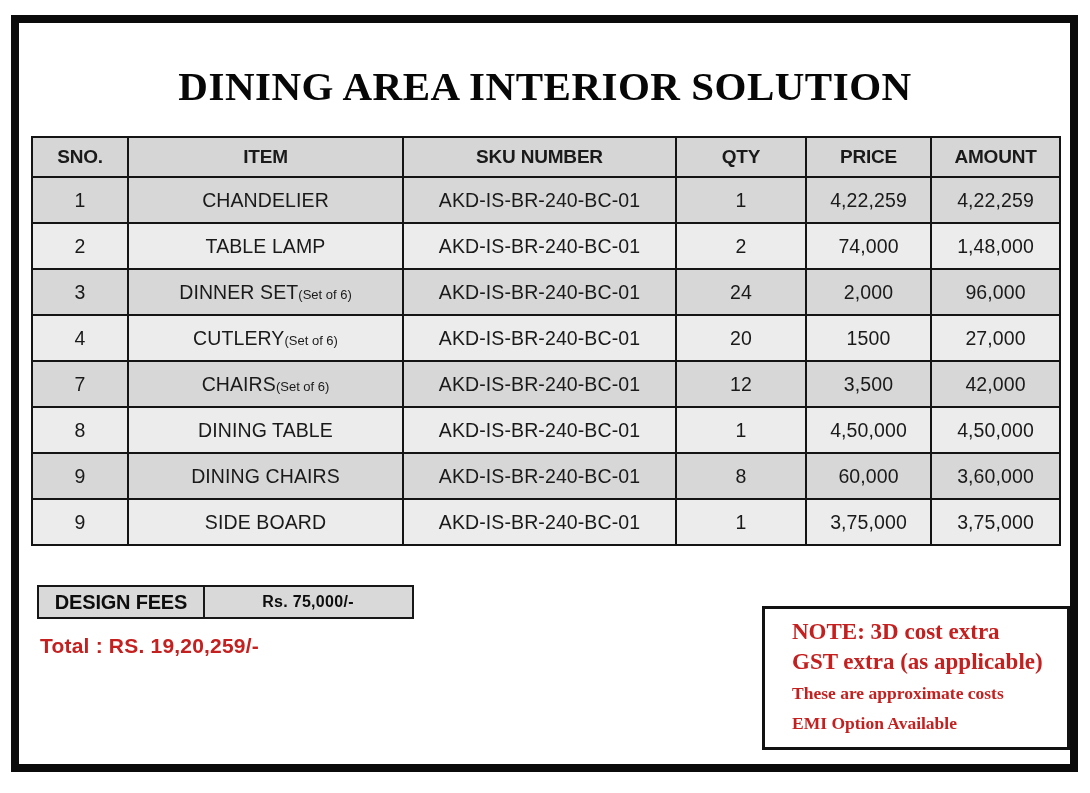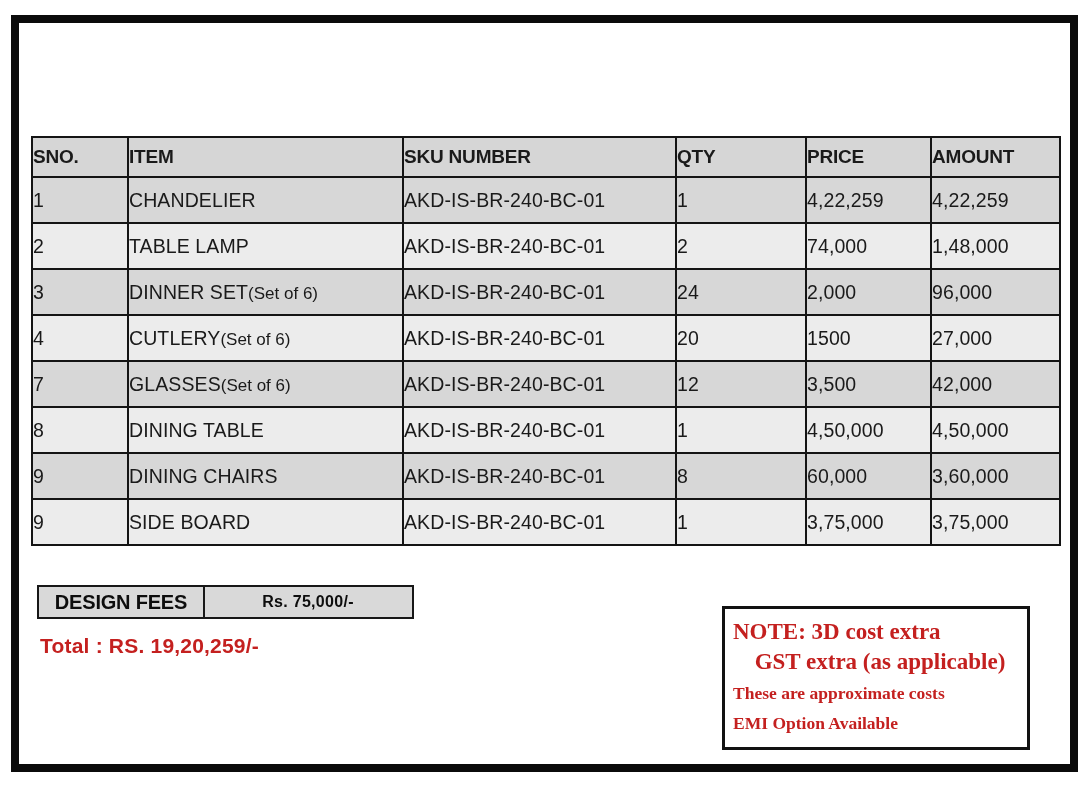--- a/index.html
+++ b/index.html
@@ -54,21 +54,21 @@
     top: 136px;
     width: 1028px;
     border-collapse: collapse;
     table-layout: fixed;
   }
   #items-table th,
   #items-table td {
     border: 2px solid #141414;
     padding: 0;
     color: #1a1a1a;
-    text-align: left;
+    text-align: center;
     vertical-align: middle;
     overflow: hidden;
     white-space: nowrap;
   }
   #items-table thead th {
     height: 38px;
     background: #d6d6d6;
     font-weight: bold;
     font-size: 19px;
     letter-spacing: -0.2px;
@@ -90,21 +90,21 @@
   .col-price  { width: 125px; }
   .col-amount { width: 129px; }
 
   td.cell-sno   { font-size: 21px; }
   td.cell-sku   { font-size: 19px; letter-spacing: 0.6px; }
   td.cell-qty   { font-size: 21px; padding-top: 6px; }
   td.cell-price,
   td.cell-amount{ font-size: 19.5px; }
 
   .set-note {
-    font-size: 17px;
+    font-size: 13px;
     letter-spacing: 0;
     margin-top: 32px;
   }
 
   
   #design-fees-box {
     position: absolute;
     left: 37px;
     top: 585px;
     height: 34px;
@@ -142,42 +142,43 @@
     top: 634px;
     font-size: 21px;
     font-weight: bold;
     letter-spacing: 0.2px;
     white-space: nowrap;
   }
 
   
   #note-box {
     position: absolute;
-    left: 722px;
+    left: 762px;
     top: 606px;
     width: 308px;
     height: 144px;
     border: 3px solid #121212;
     box-sizing: border-box;
     background: #ffffff;
-    padding: 11px 0 0 8px;
+    padding: 11px 0 0 27px;
     font-family: "Liberation Serif", "DejaVu Serif", serif;
     font-weight: bold;
   }
   #note-box .note-line { white-space: nowrap; line-height: 1.0; }
   #note-box .note-big   { font-size: 23px; margin-bottom: 7px; }
   #note-box .note-small { font-size: 17.5px; margin-bottom: 4px; margin-top: 12px; }
 </style>
 </head>
 <body>
 
 <div id="page">
 
   <div id="outer-frame"></div>
 
+  <div id="doc-title">DINING AREA INTERIOR SOLUTION</div>
 
   <table id="items-table">
     <colgroup>
       <col class="col-sno">
         <col class="col-item">
         <col class="col-sku">
       <col class="col-qty">
         <col class="col-price">
         <col class="col-amount">
     </colgroup>
@@ -219,21 +220,21 @@
         <tr class="row-light">
           <td class="cell-sno">4</td>
           <td class="cell-item"><span>CUTLERY</span><span class="set-note">(Set of 6)</span></td>
           <td class="cell-sku">AKD-IS-BR-240-BC-01</td>
           <td class="cell-qty">20</td>
           <td class="cell-price">1500</td>
           <td class="cell-amount">27,000</td>
         </tr>
         <tr class="row-dark">
           <td class="cell-sno">7</td>
-          <td class="cell-item"><span>GLASSES</span><span class="set-note">(Set of 6)</span></td>
+          <td class="cell-item"><span>CHAIRS</span><span class="set-note">(Set of 6)</span></td>
           <td class="cell-sku">AKD-IS-BR-240-BC-01</td>
           <td class="cell-qty">12</td>
           <td class="cell-price">3,500</td>
           <td class="cell-amount">42,000</td>
         </tr>
         <tr class="row-light">
           <td class="cell-sno">8</td>
           <td class="cell-item"><span>DINING TABLE</span></td>
           <td class="cell-sku">AKD-IS-BR-240-BC-01</td>
           <td class="cell-qty">1</td>
@@ -261,18 +262,18 @@
 
   <div id="design-fees-box">
     <div class="cellbox" id="design-fees-label">DESIGN FEES</div>
     <div class="cellbox" id="design-fees-value">Rs. 75,000/-</div>
   </div>
 
   <div id="total-line" style="color: rgb(196, 32, 31);">Total : RS. 19,20,259/-</div>
 
   <div id="note-box">
       <div class="note-line note-big" style="color: rgb(196, 32, 31);">NOTE: 3D cost extra</div>
-      <div class="note-line note-big" style="color: rgb(196, 32, 31); text-align: center;">GST extra (as applicable)</div>
+      <div class="note-line note-big" style="color: rgb(196, 32, 31);">GST extra (as applicable)</div>
       <div class="note-line note-small" style="color: rgb(196, 32, 31);">These are approximate costs</div>
       <div class="note-line note-small" style="color: rgb(196, 32, 31);">EMI Option Available</div>
     </div>
 
 </div>
 
 </body></html>

